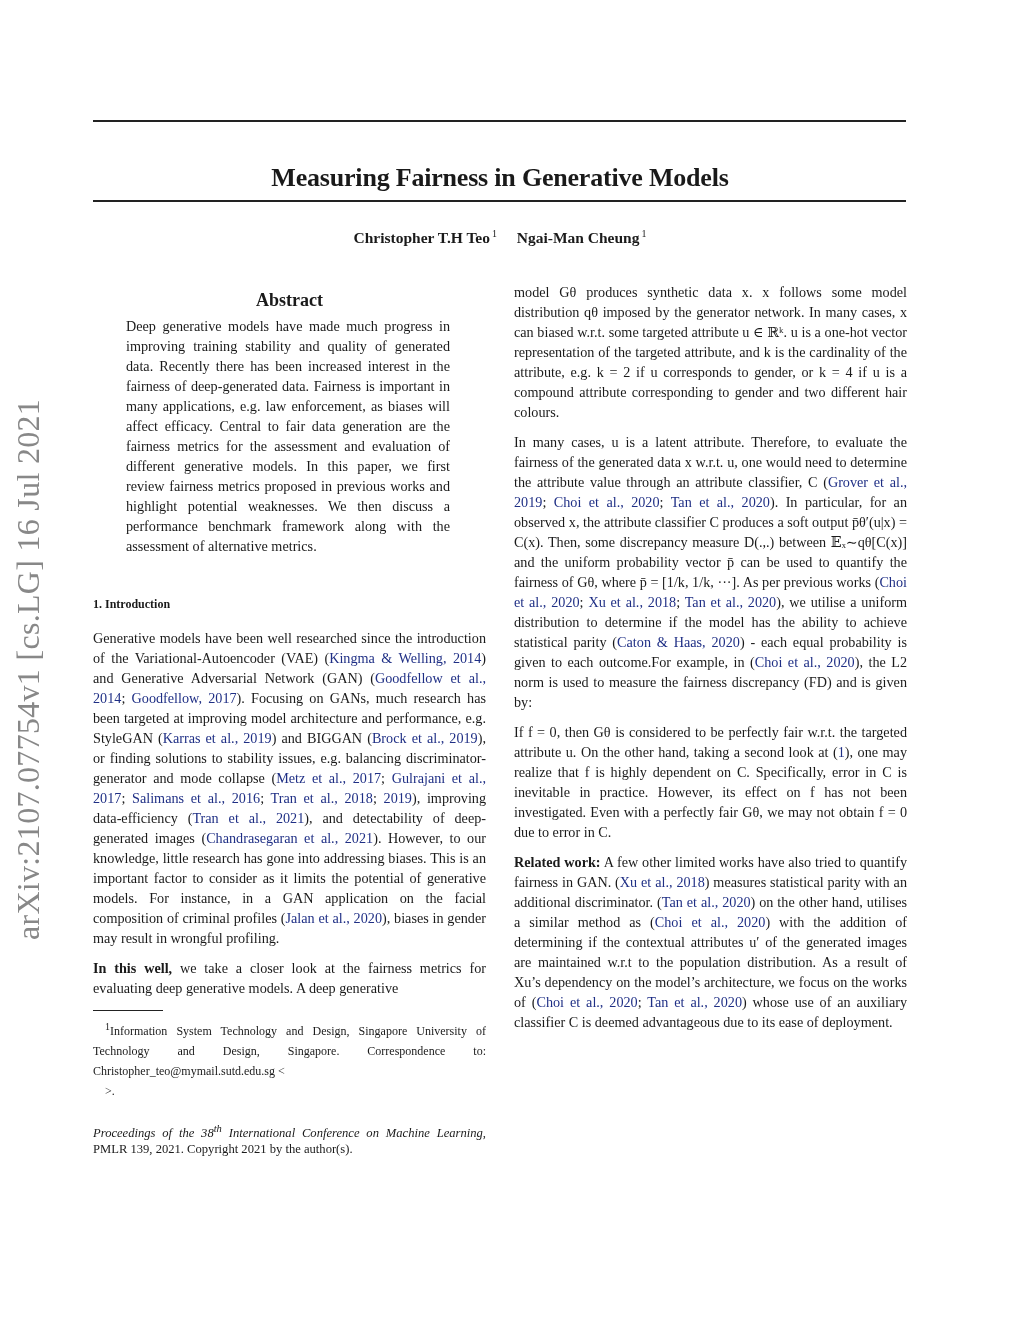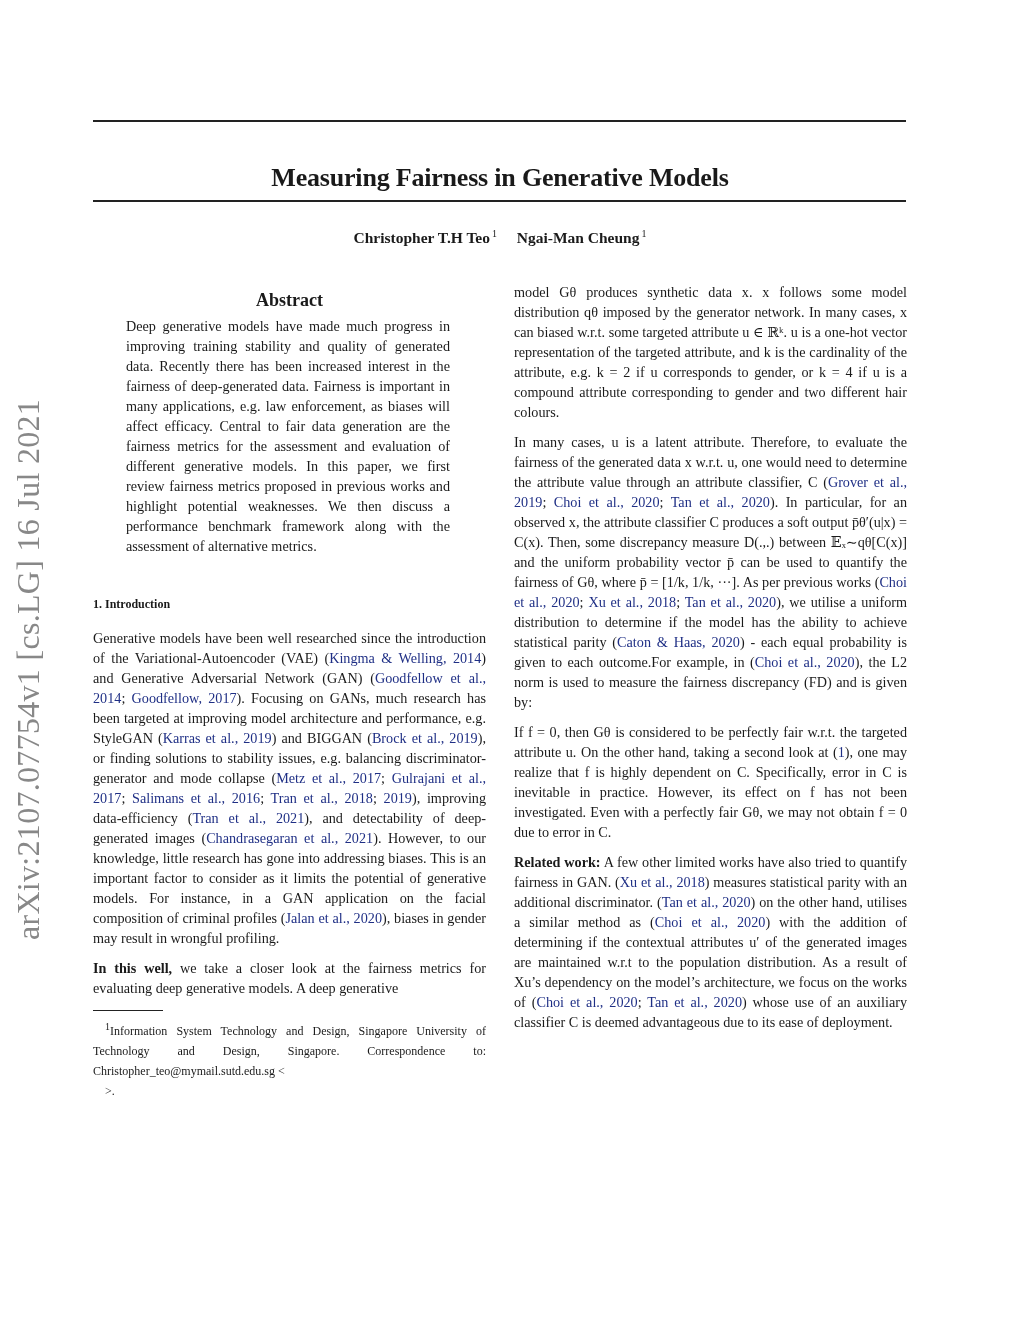--- a/index.html
+++ b/index.html
@@ -62,20 +62,23 @@
   <p>
     <b class="run">In this well,</b><span> we take a closer look at the fairness metrics for evaluating deep generative models. A deep generative</span>
   </p>
 
   <div class="fn-rule"></div>
   <div class="footnote">
     <sup>1</sup><span>Information System Technology and Design, Singapore University of Technology and Design, Singapore. Correspondence to: Christopher_teo@mymail.sutd.edu.sg &lt;</span>
     <span class="tail">&gt;.</span>
   </div>
 
+  <div class="proceedings">
+    <i>Proceedings of the 38</i><sup><i>th</i></sup><i> International Conference on Machine Learning</i><span>, PMLR 139, 2021. Copyright 2021 by the author(s).</span>
+  </div>
 </div>
 
 <div class="col" id="col-right">
   <p>model Gθ produces synthetic data x. x follows some model distribution qθ imposed by the generator network. In many cases, x can biased w.r.t. some targeted attribute u ∈ ℝᵏ. u is a one-hot vector representation of the targeted attribute, and k is the cardinality of the attribute, e.g. k = 2 if u corresponds to gender, or k = 4 if u is a compound attribute corresponding to gender and two different hair colours.</p>
 
   <p>
     <span>In many cases, u is a latent attribute. Therefore, to evaluate the fairness of the generated data x w.r.t. u, one would need to determine the attribute value through an attribute classifier, C (</span><a class="cite">Grover et al., 2019</a><span>; </span><a class="cite">Choi et al., 2020</a><span>; </span><a class="cite">Tan et al., 2020</a><span>). In particular, for an observed x, the attribute classifier C produces a soft output p̄θ′(u|x) = C(x). Then, some discrepancy measure D(.,.) between 𝔼ₓ∼qθ[C(x)] and the uniform probability vector p̄ can be used to quantify the fairness of Gθ, where p̄ = [1/k, 1/k, ···]. As per previous works (</span><a class="cite">Choi et al., 2020</a><span>; </span><a class="cite">Xu et al., 2018</a><span>; </span><a class="cite">Tan et al., 2020</a><span>), we utilise a uniform distribution to determine if the model has the ability to achieve statistical parity (</span><a class="cite">Caton &amp; Haas, 2020</a><span>) - each equal probability is given to each outcome.For example, in (</span><a class="cite">Choi et al., 2020</a><span>), the L2 norm is used to measure the fairness discrepancy (FD) and is given by:</span>
   </p>
 
 

